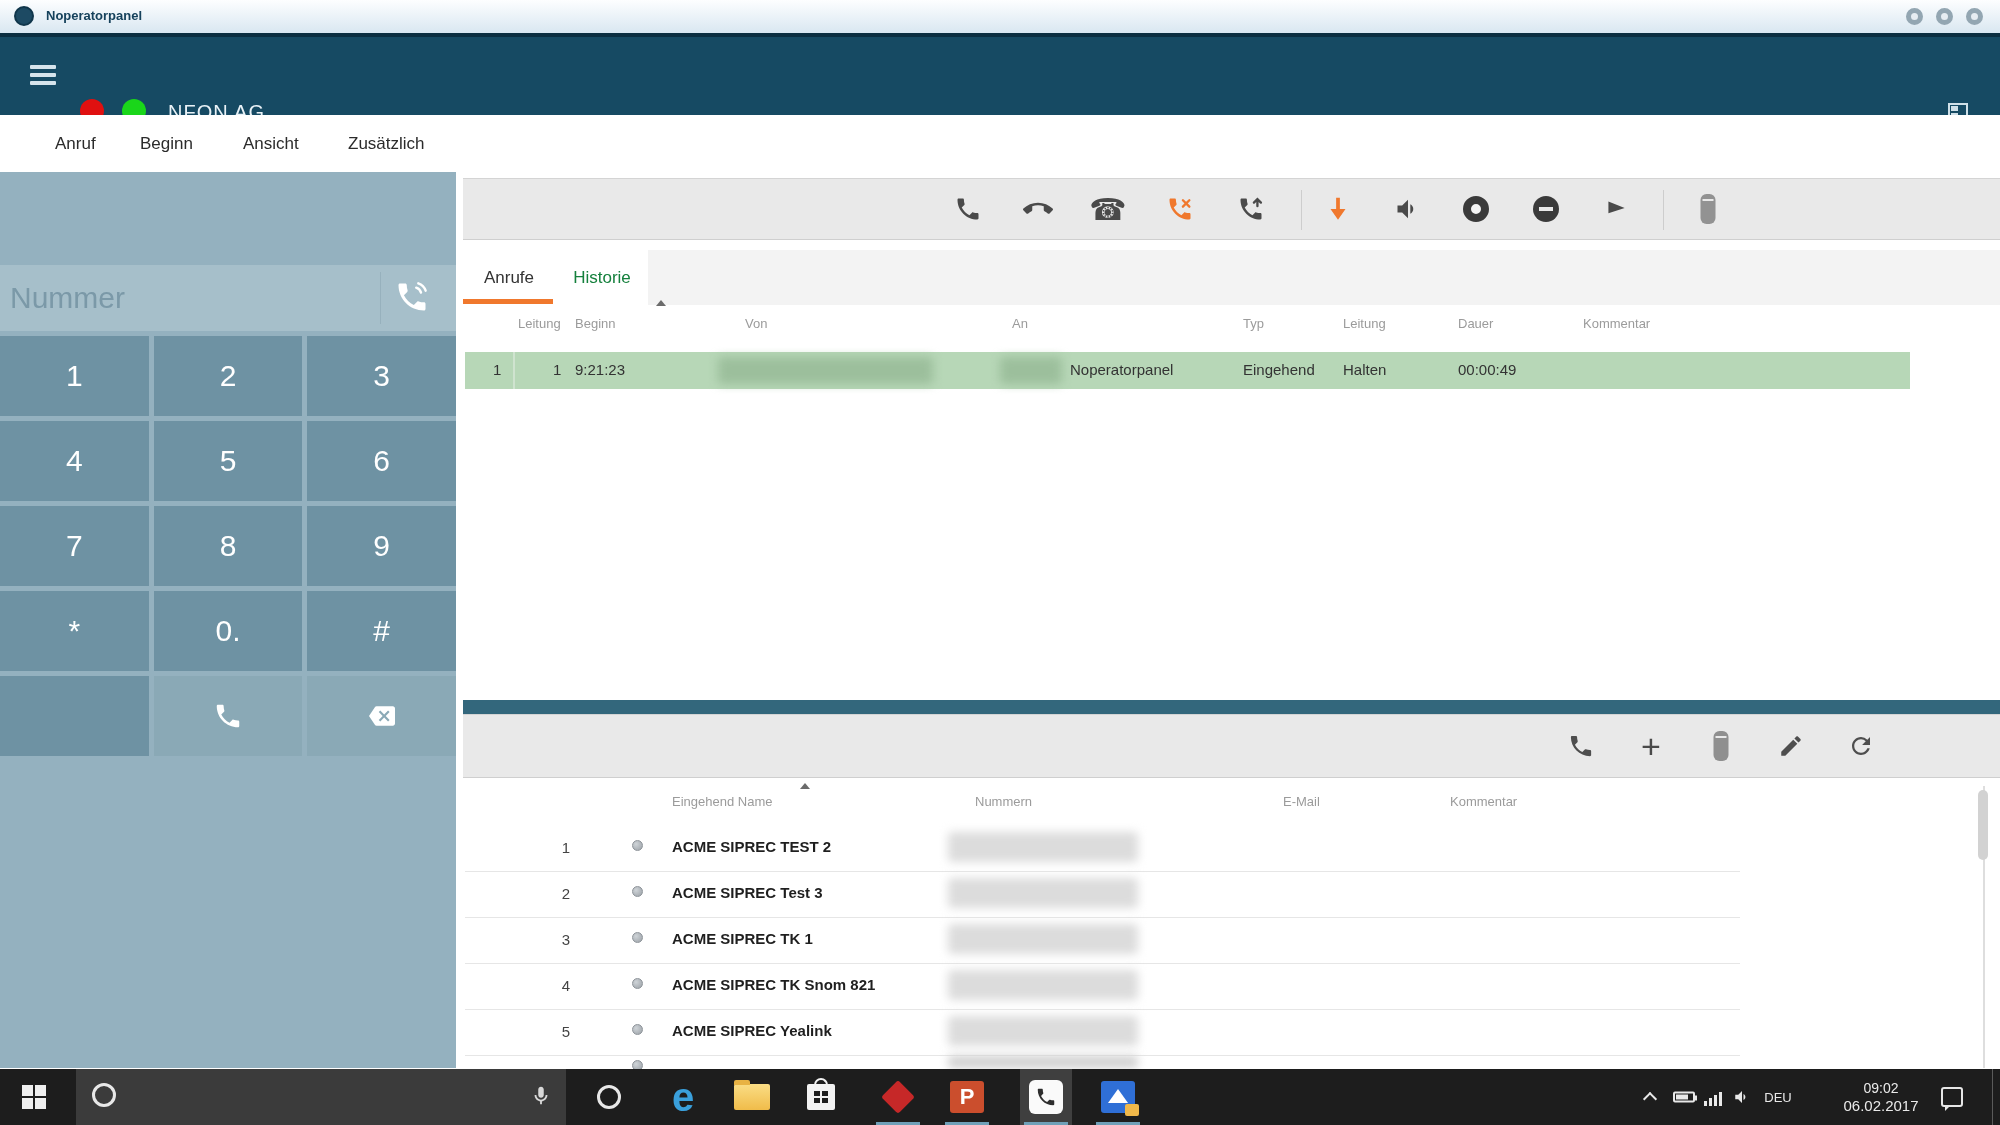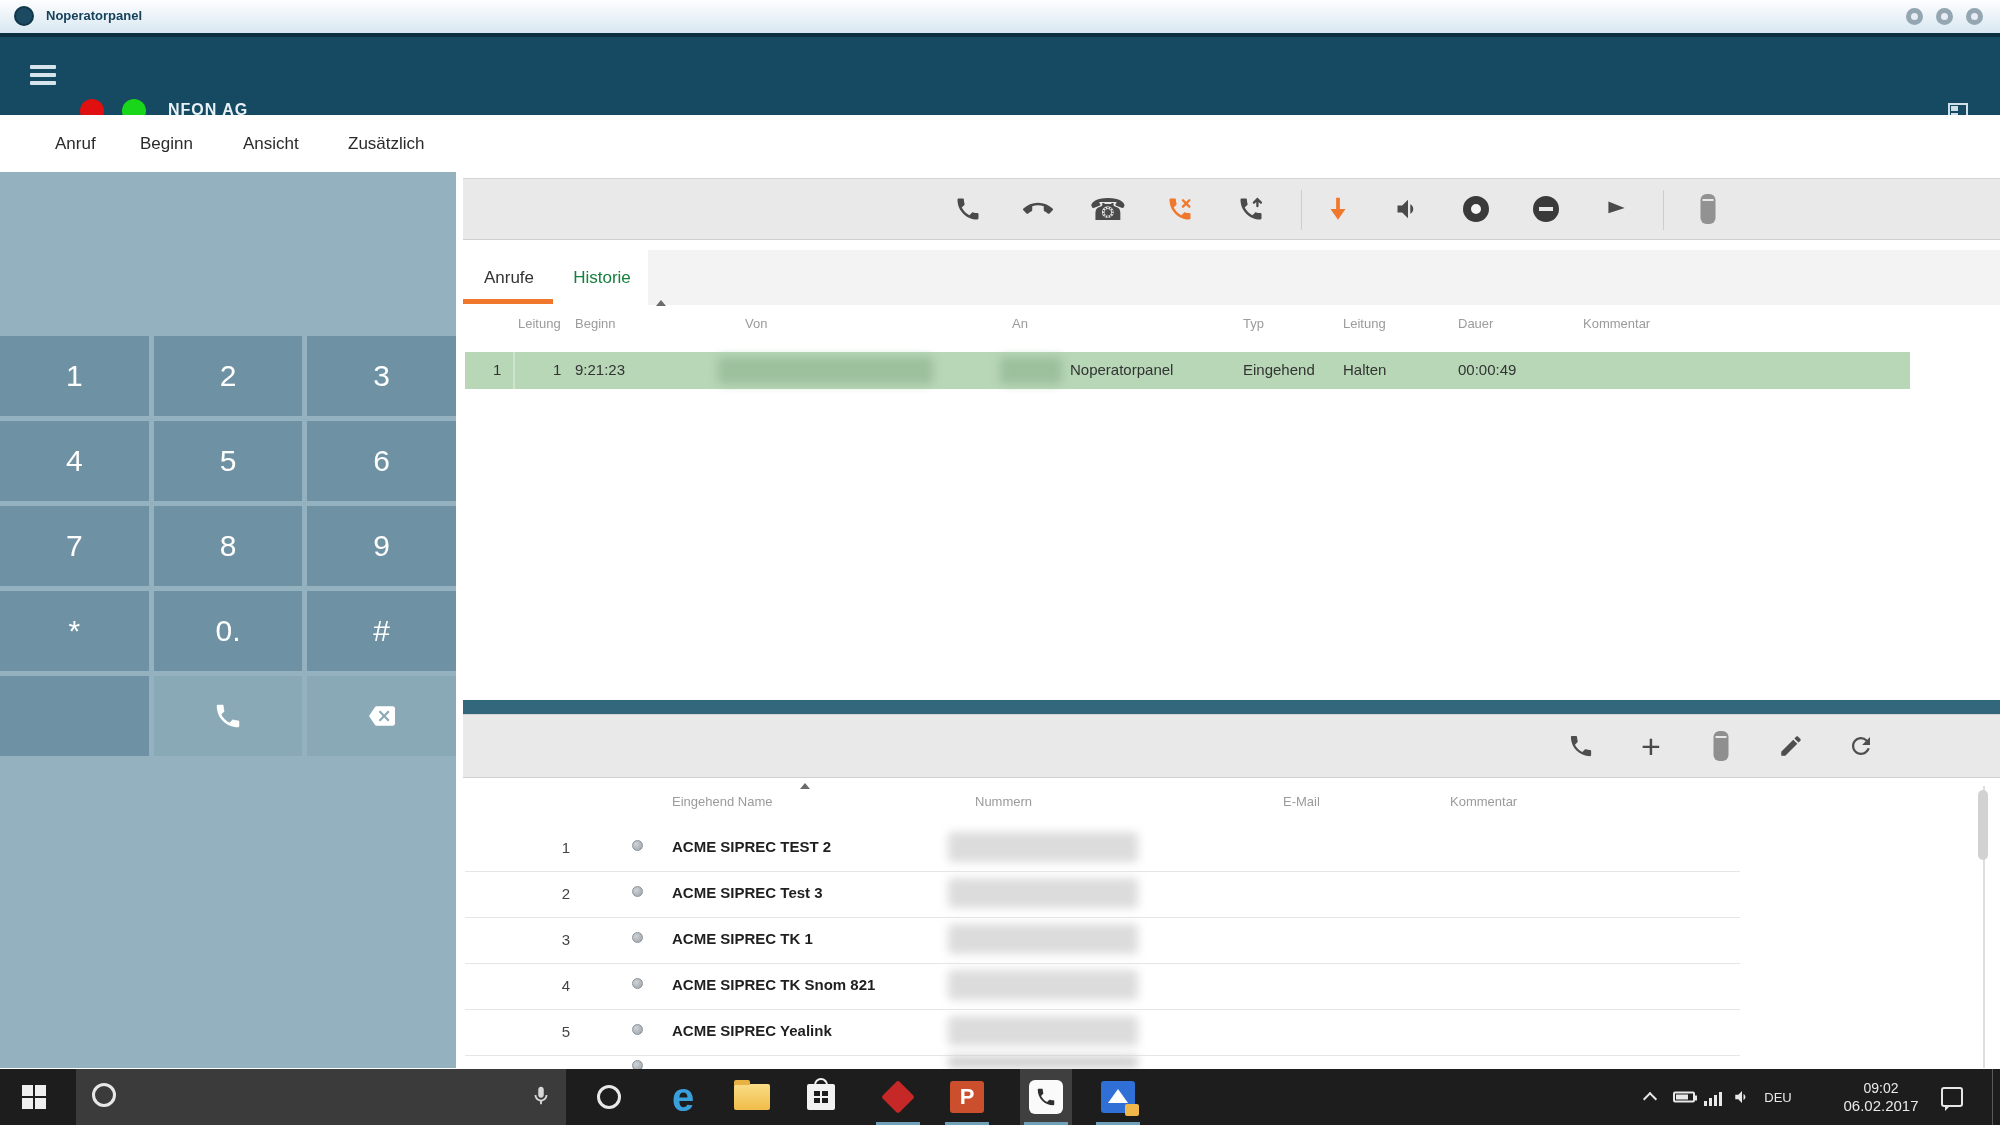--- a/index.html
+++ b/index.html
@@ -16,21 +16,21 @@
     background:#1d4a63; border:2px solid #10364b; }
   .winbtn { top:8px; width:17px; height:17px; border-radius:50%;
     background:#e7edf2; border:5px solid #93a6b2; }
   .frame-strip { left:0; top:33px; width:2000px; height:4px; background:#0b2e41; }
 
   
   .appheader { left:0; top:37px; width:2000px; height:78px; background:#164a63; }
   .burger span { display:block; width:26px; height:4px; background:#d6e4ec;
     border-radius:1px; margin-bottom:4px; }
   .dot { top:62px; width:24px; height:24px; border-radius:50%; }
-  .company { left:168px; top:64px; font-size:16px; font-weight:bold;
+  .company { left:168px; top:64px; font-size:20px; font-weight:normal;
     color:#e9f2f7; letter-spacing:1px; }
   .layout-ic { left:1948px; top:66px; width:20px; height:18px;
     border:2px solid #cfe0e8; }
   .layout-ic i { position:absolute; left:1px; top:1px; width:7px; height:5px; background:#cfe0e8; }
   .layout-ic i.b { top:8px; height:4px; }
 
   
   .menubar { left:0; top:115px; width:2000px; height:57px; background:#ffffff;padding-left:28px; }
   .menu-item { top:19px; font-size:17px; color:#2b2b2b; cursor:default; }
 
@@ -140,20 +140,30 @@
 <div class="abs menubar">
   <div class="abs menu-item" style="left:55px">Anruf</div>
   <div class="abs menu-item" style="left:140px">Beginn</div>
   <div class="abs menu-item" style="left:243px">Ansicht</div>
   <div class="abs menu-item" style="left:348px">Zusätzlich</div>
 </div>
 
 <div class="abs rightbg"></div>
 
 <div class="abs dialpanel">
+  <div class="abs numrow">
+    <input class="numinput" placeholder="Nummer" style="">
+    <div class="numdiv"></div>
+    <div style="position:absolute;left:394px;top:14px;color:#fff">
+      <svg width="36" height="36" viewBox="0 0 24 24" fill="currentColor">
+        <path d="M6.62 10.79c1.44 2.83 3.76 5.14 6.59 6.59l2.2-2.21c.27-.27.67-.36 1.02-.24 1.12.37 2.33.57 3.57.57.55 0 1 .45 1 1V20c0 .55-.45 1-1 1-9.39 0-17-7.61-17-17 0-.55.45-1 1-1h3.5c.55 0 1 .45 1 1 0 1.25.2 2.45.57 3.57.11.35.03.74-.25 1.02l-2.2 2.2z"></path>
+        <path d="M14.8 5.8c1.5.5 2.7 1.7 3.2 3.2M16.2 2.9c2.3.8 4.1 2.6 4.9 4.9" fill="none" stroke="currentColor" stroke-width="1.6" stroke-linecap="round"></path>
+      </svg>
+    </div>
+  </div>
   <div class="abs keypad">
     <div class="key">1</div>
     <div class="key">2</div>
     <div class="key">3</div>
     <div class="key">4</div>
     <div class="key">5</div>
     <div class="key">6</div>
     <div class="key">7</div>
     <div class="key">8</div>
     <div class="key">9</div>

